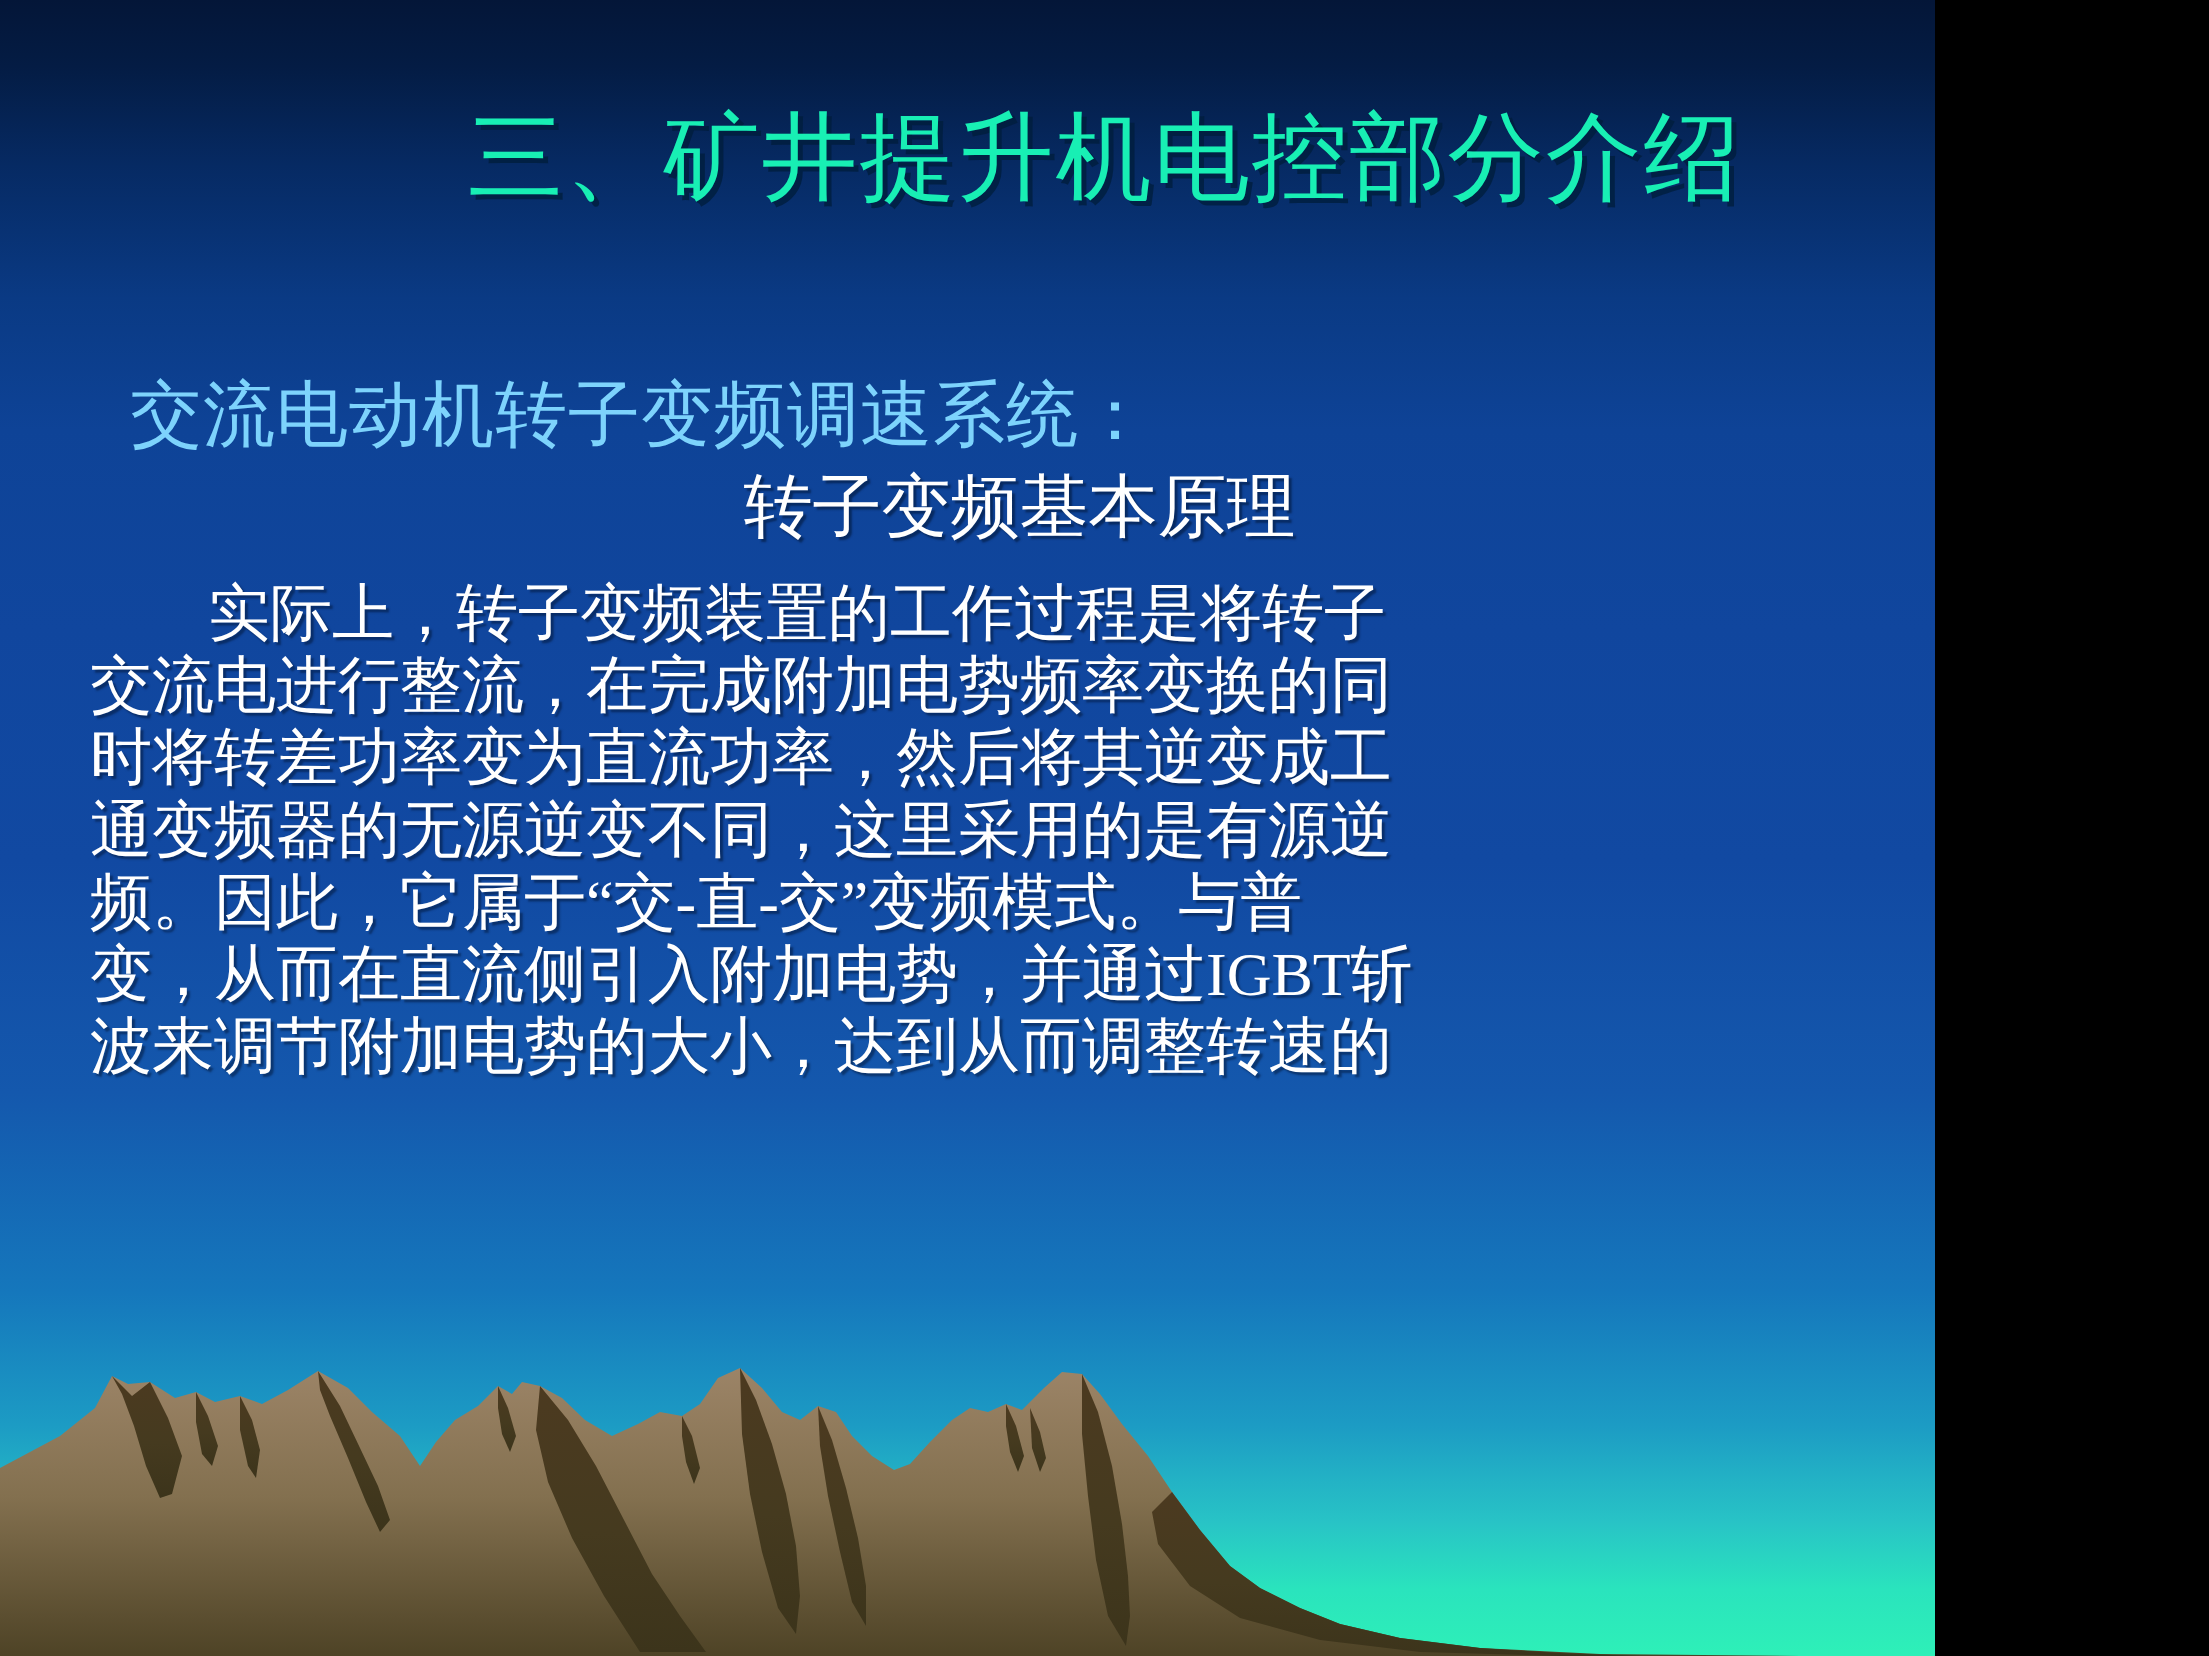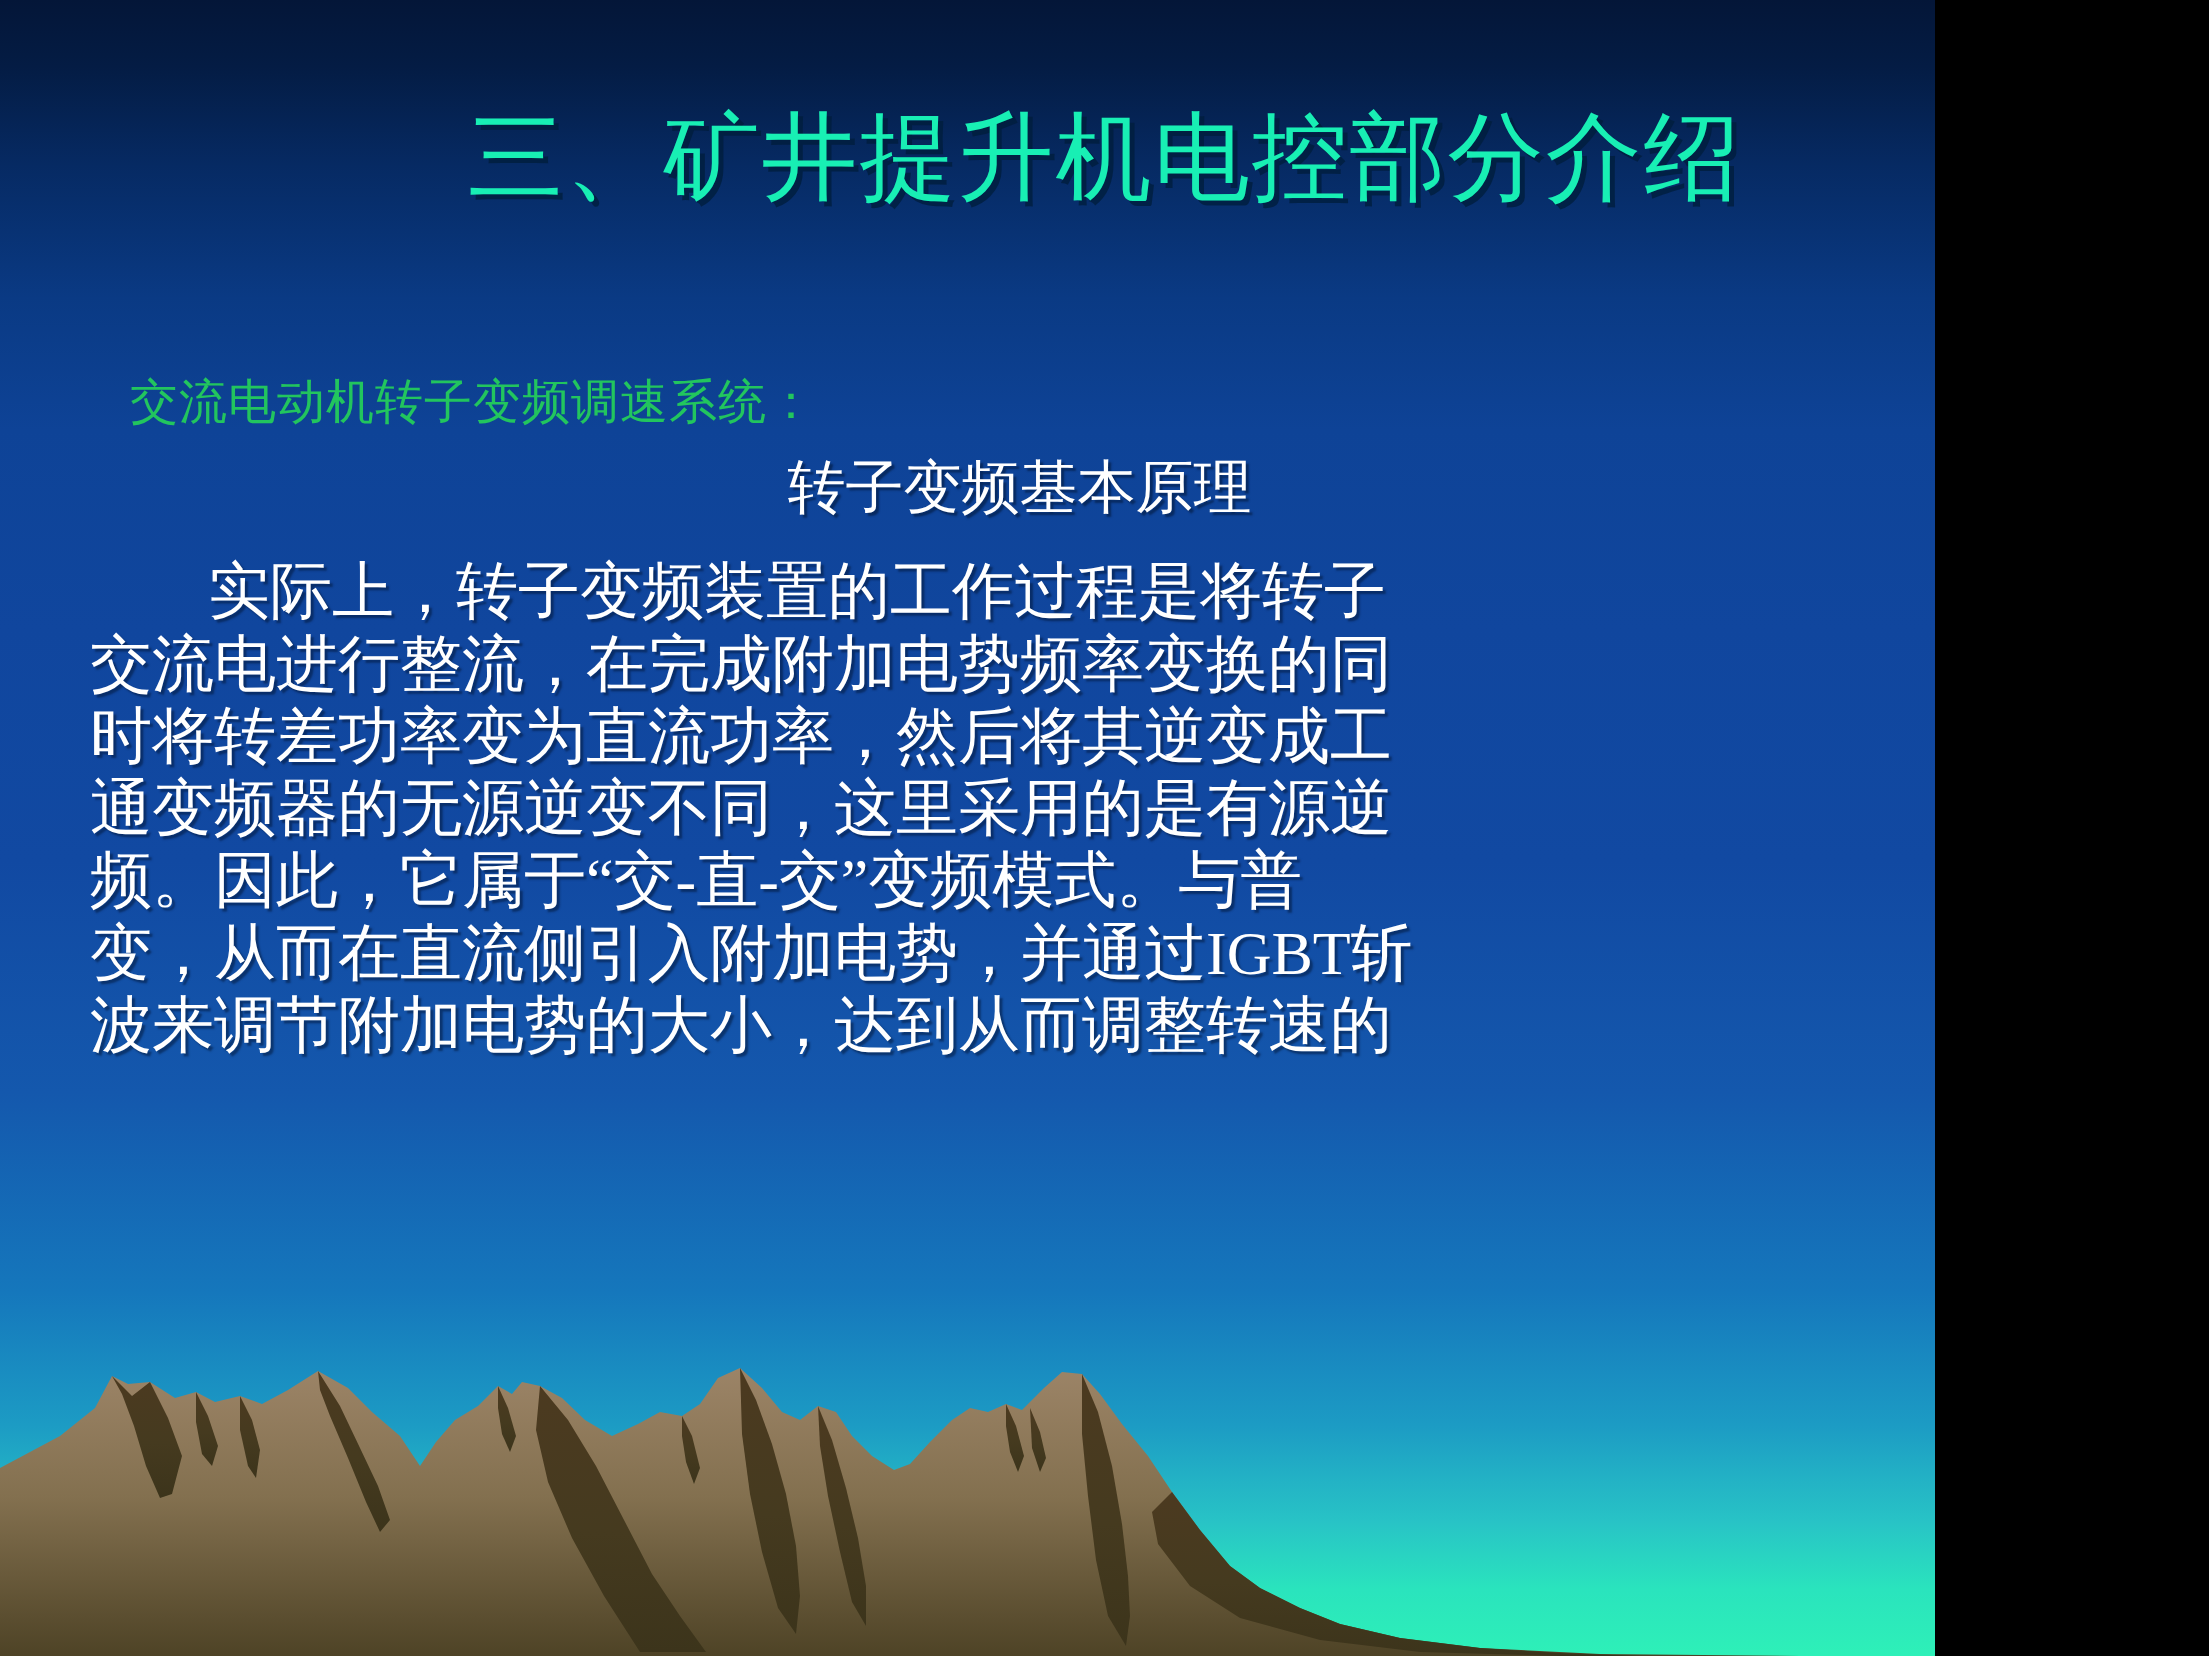--- a/index.html
+++ b/index.html
@@ -57,37 +57,36 @@
     font-weight: normal;
   }
   
   #body-area {
     position: absolute;
     left: 0;
     top: 375px;
     width: 2209px;
   }
   .heading-orange {
-    color: #22c55e;
-    font-size: 48px;
+    color: #7dd3fc;
+    font-size: 72px;
     line-height: 1.12;
     padding-left: 130px;
     letter-spacing: 1px;
     white-space: nowrap;
   }
   .subheading-center {
     color: #FFFFFF;
-    font-size: 58px;
+    font-size: 69px;
     line-height: 1.15;
     text-align: center;
-    margin-top: 30px;
+    margin-top: 12px;
     padding-right: 170px;
     text-shadow: 3px 3px 2px rgba(0,20,50,0.55);
     white-space: nowrap;
-    font-family: Liberation Mono, monospace;
   }
   #paragraph {
     color: #FFFFFF;
     font-size: 62px;
     line-height: 1.165;
     margin-top: 30px;
     padding-left: 90px;
     padding-right: 100px;
     text-shadow: 3px 3px 2px rgba(0,20,50,0.5);
   }

